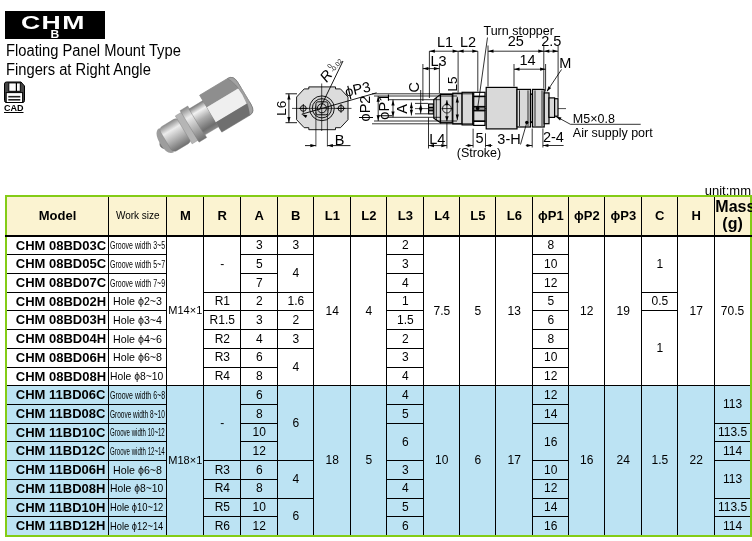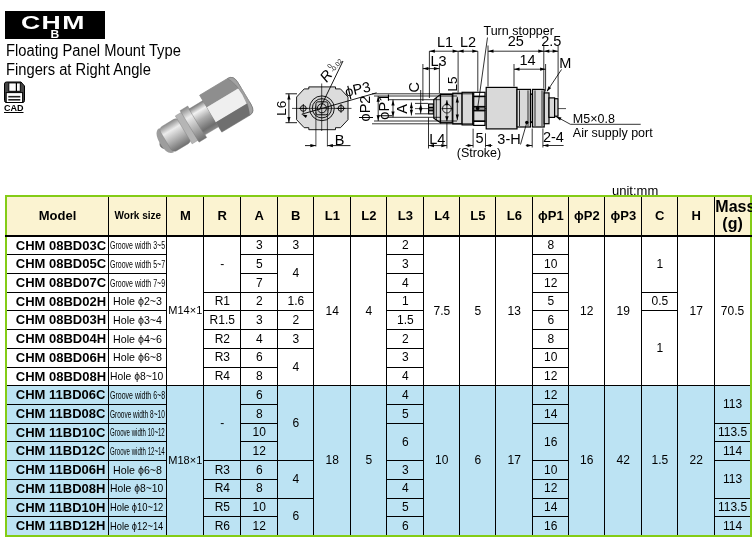--- a/index.html
+++ b/index.html
@@ -5,41 +5,41 @@
   html,body{margin:0;padding:0;}
   body{width:752px;height:541px;position:relative;background:#fff;
        font-family:"Liberation Sans",sans-serif;overflow:hidden;}
   .abs{position:absolute;}
   
   #logo{left:5px;top:11px;width:100px;height:28px;background:#000000;color:#fff;}
   #logo .chm{position:absolute;left:15.5px;top:2.1px;font-weight:bold;font-size:19px;letter-spacing:1px;transform:scaleX(1.4);transform-origin:0 50%;line-height:19px;}
   #logo .b{position:absolute;left:46px;top:17.5px;font-weight:bold;font-size:10.5px;transform:scaleX(1.15);line-height:10.5px;}
   #title{left:5.5px;top:40.5px;font-size:16px;font-weight:normal;line-height:19.5px;transform:scaleX(0.92);transform-origin:0 0;white-space:nowrap;color:#000;}
   #cadtxt{left:4px;top:102.5px;font-size:9px;font-weight:bold;color:#000;text-decoration:underline;}
-  #unitmm{left:612px;top:182.5px;width:139px;text-align:left;font-size:13px;color:#000;}
+  #unitmm{left:612px;top:182.5px;width:139px;text-align:right;font-size:13px;color:#000;}
   
   table{border-collapse:collapse;table-layout:fixed;}
   #tbl{left:4.8px;top:195px;width:746px;}
   td,th{border:1px solid #000;padding:0;text-align:center;vertical-align:middle;
         font-size:12px;color:#000;font-weight:normal;line-height:1.05;}
   #tbl{border:2px solid #84cc16;}
   thead th{background:#fbf3d1;font-weight:bold;font-size:13px;height:37.5px;border-bottom:2px solid #000;}
   tbody td{height:17.72px;}
   td.model{font-weight:bold;font-size:13px;text-align:left;padding-left:9px;white-space:nowrap;}
   td.work{text-align:center;padding-left:1px;white-space:nowrap;overflow:hidden;}
   .g16,.g17,.g18{display:inline-block;font-size:10px;transform-origin:0 50%;}
   .g16{transform:scaleX(0.70);}
   .g17{transform:scaleX(0.65);}
   .g18{transform:scaleX(0.61);}
   .h9,.h10,.h11{display:inline-block;font-size:11px;transform-origin:0 50%;}
   .h9{transform:scaleX(0.97);}
   .h10{transform:scaleX(0.94);}
   .h11{transform:scaleX(0.85);}
   tr.blue td{background:#bce3f3;}
-  th.wk{font-weight:bold;font-size:10px;}
+  th.wk{font-weight:normal;font-size:10px;}
 </style>
 </head>
 <body>
 <div class="abs" id="logo">
     <span class="chm">CHM</span>
     <span class="b">B</span>
   </div>
 <div class="abs" id="title">Floating Panel Mount Type<br>Fingers at Right Angle</div>
 <svg class="abs" style="left:0;top:0" width="752" height="195" viewBox="0 0 752 195">
 
@@ -404,21 +404,21 @@
         <td>6</td>
         <td rowspan="4">6</td>
         <td rowspan="8">18</td>
         <td rowspan="8">5</td>
         <td>4</td>
         <td rowspan="8">10</td>
         <td rowspan="8">6</td>
         <td rowspan="8">17</td>
         <td>12</td>
         <td rowspan="8">16</td>
-        <td rowspan="8">42</td>
+        <td rowspan="8">24</td>
         <td rowspan="8">1.5</td>
         <td rowspan="8">22</td>
         <td rowspan="2">113</td>
       </tr>
 <tr class="blue">
         <td class="model">CHM 11BD08C</td>
         <td class="work"><span class="g17">Groove width 8~10</span></td>
         <td>8</td>
         <td>5</td>
         <td>14</td>

